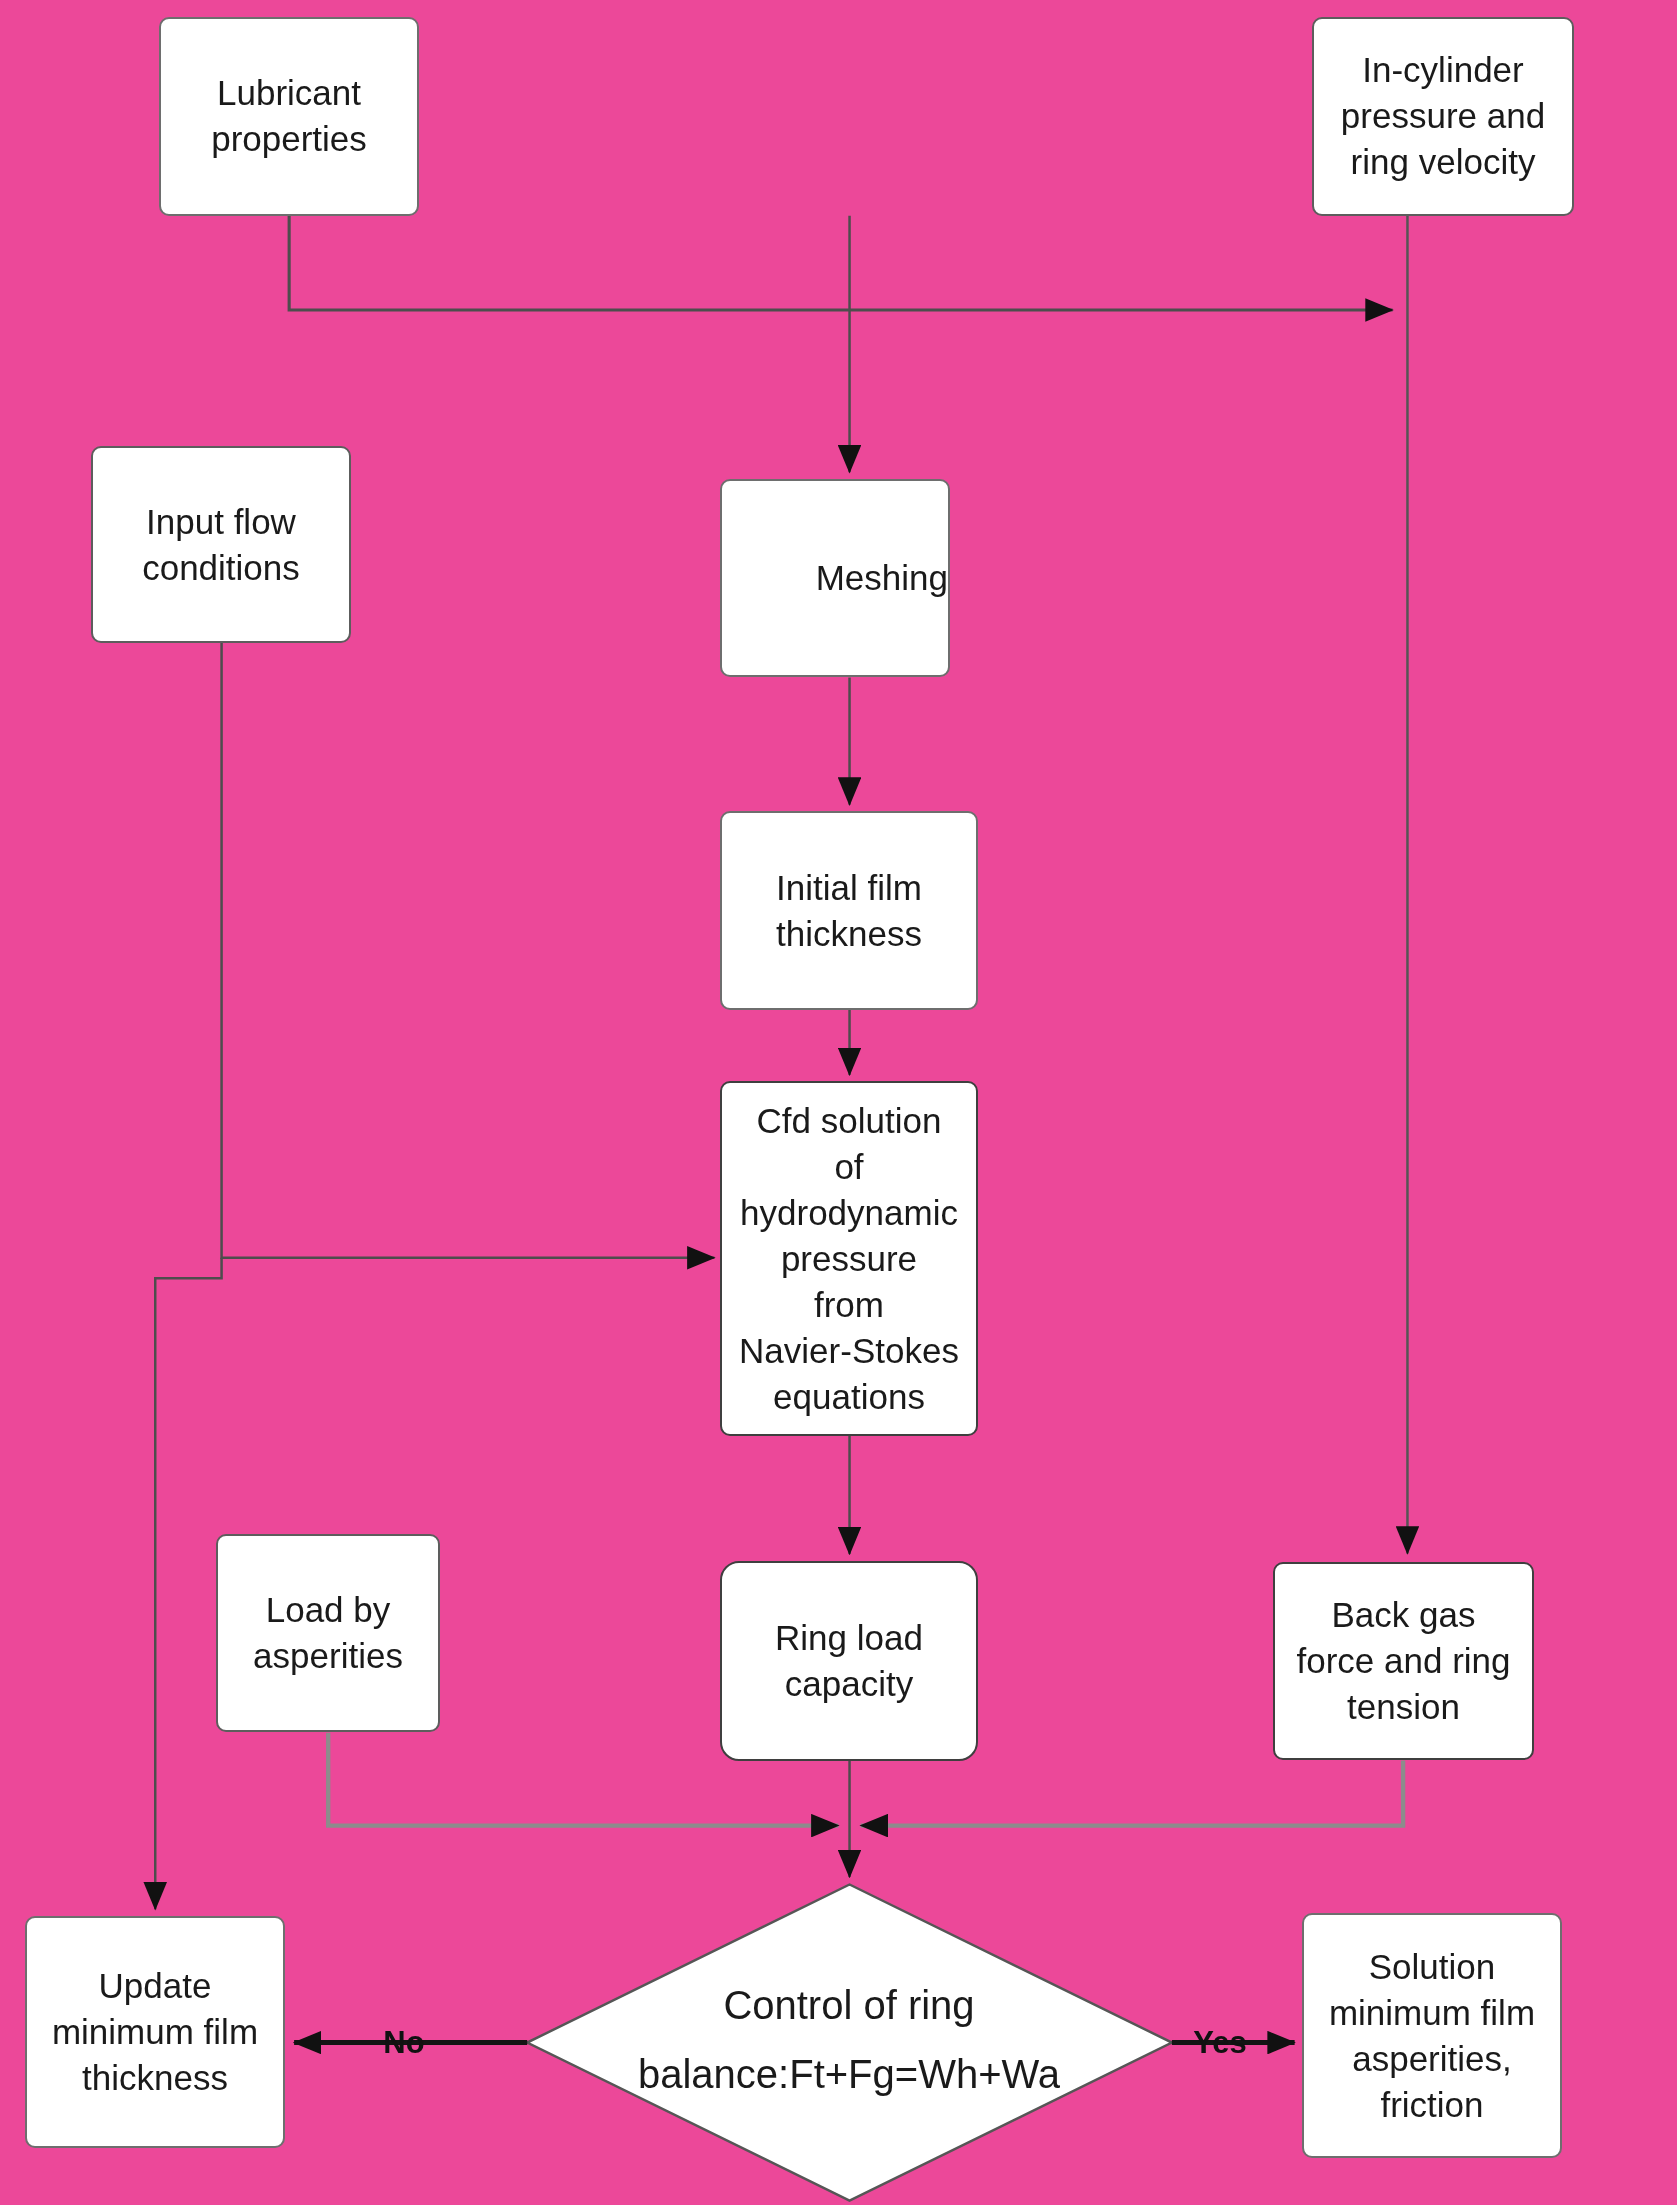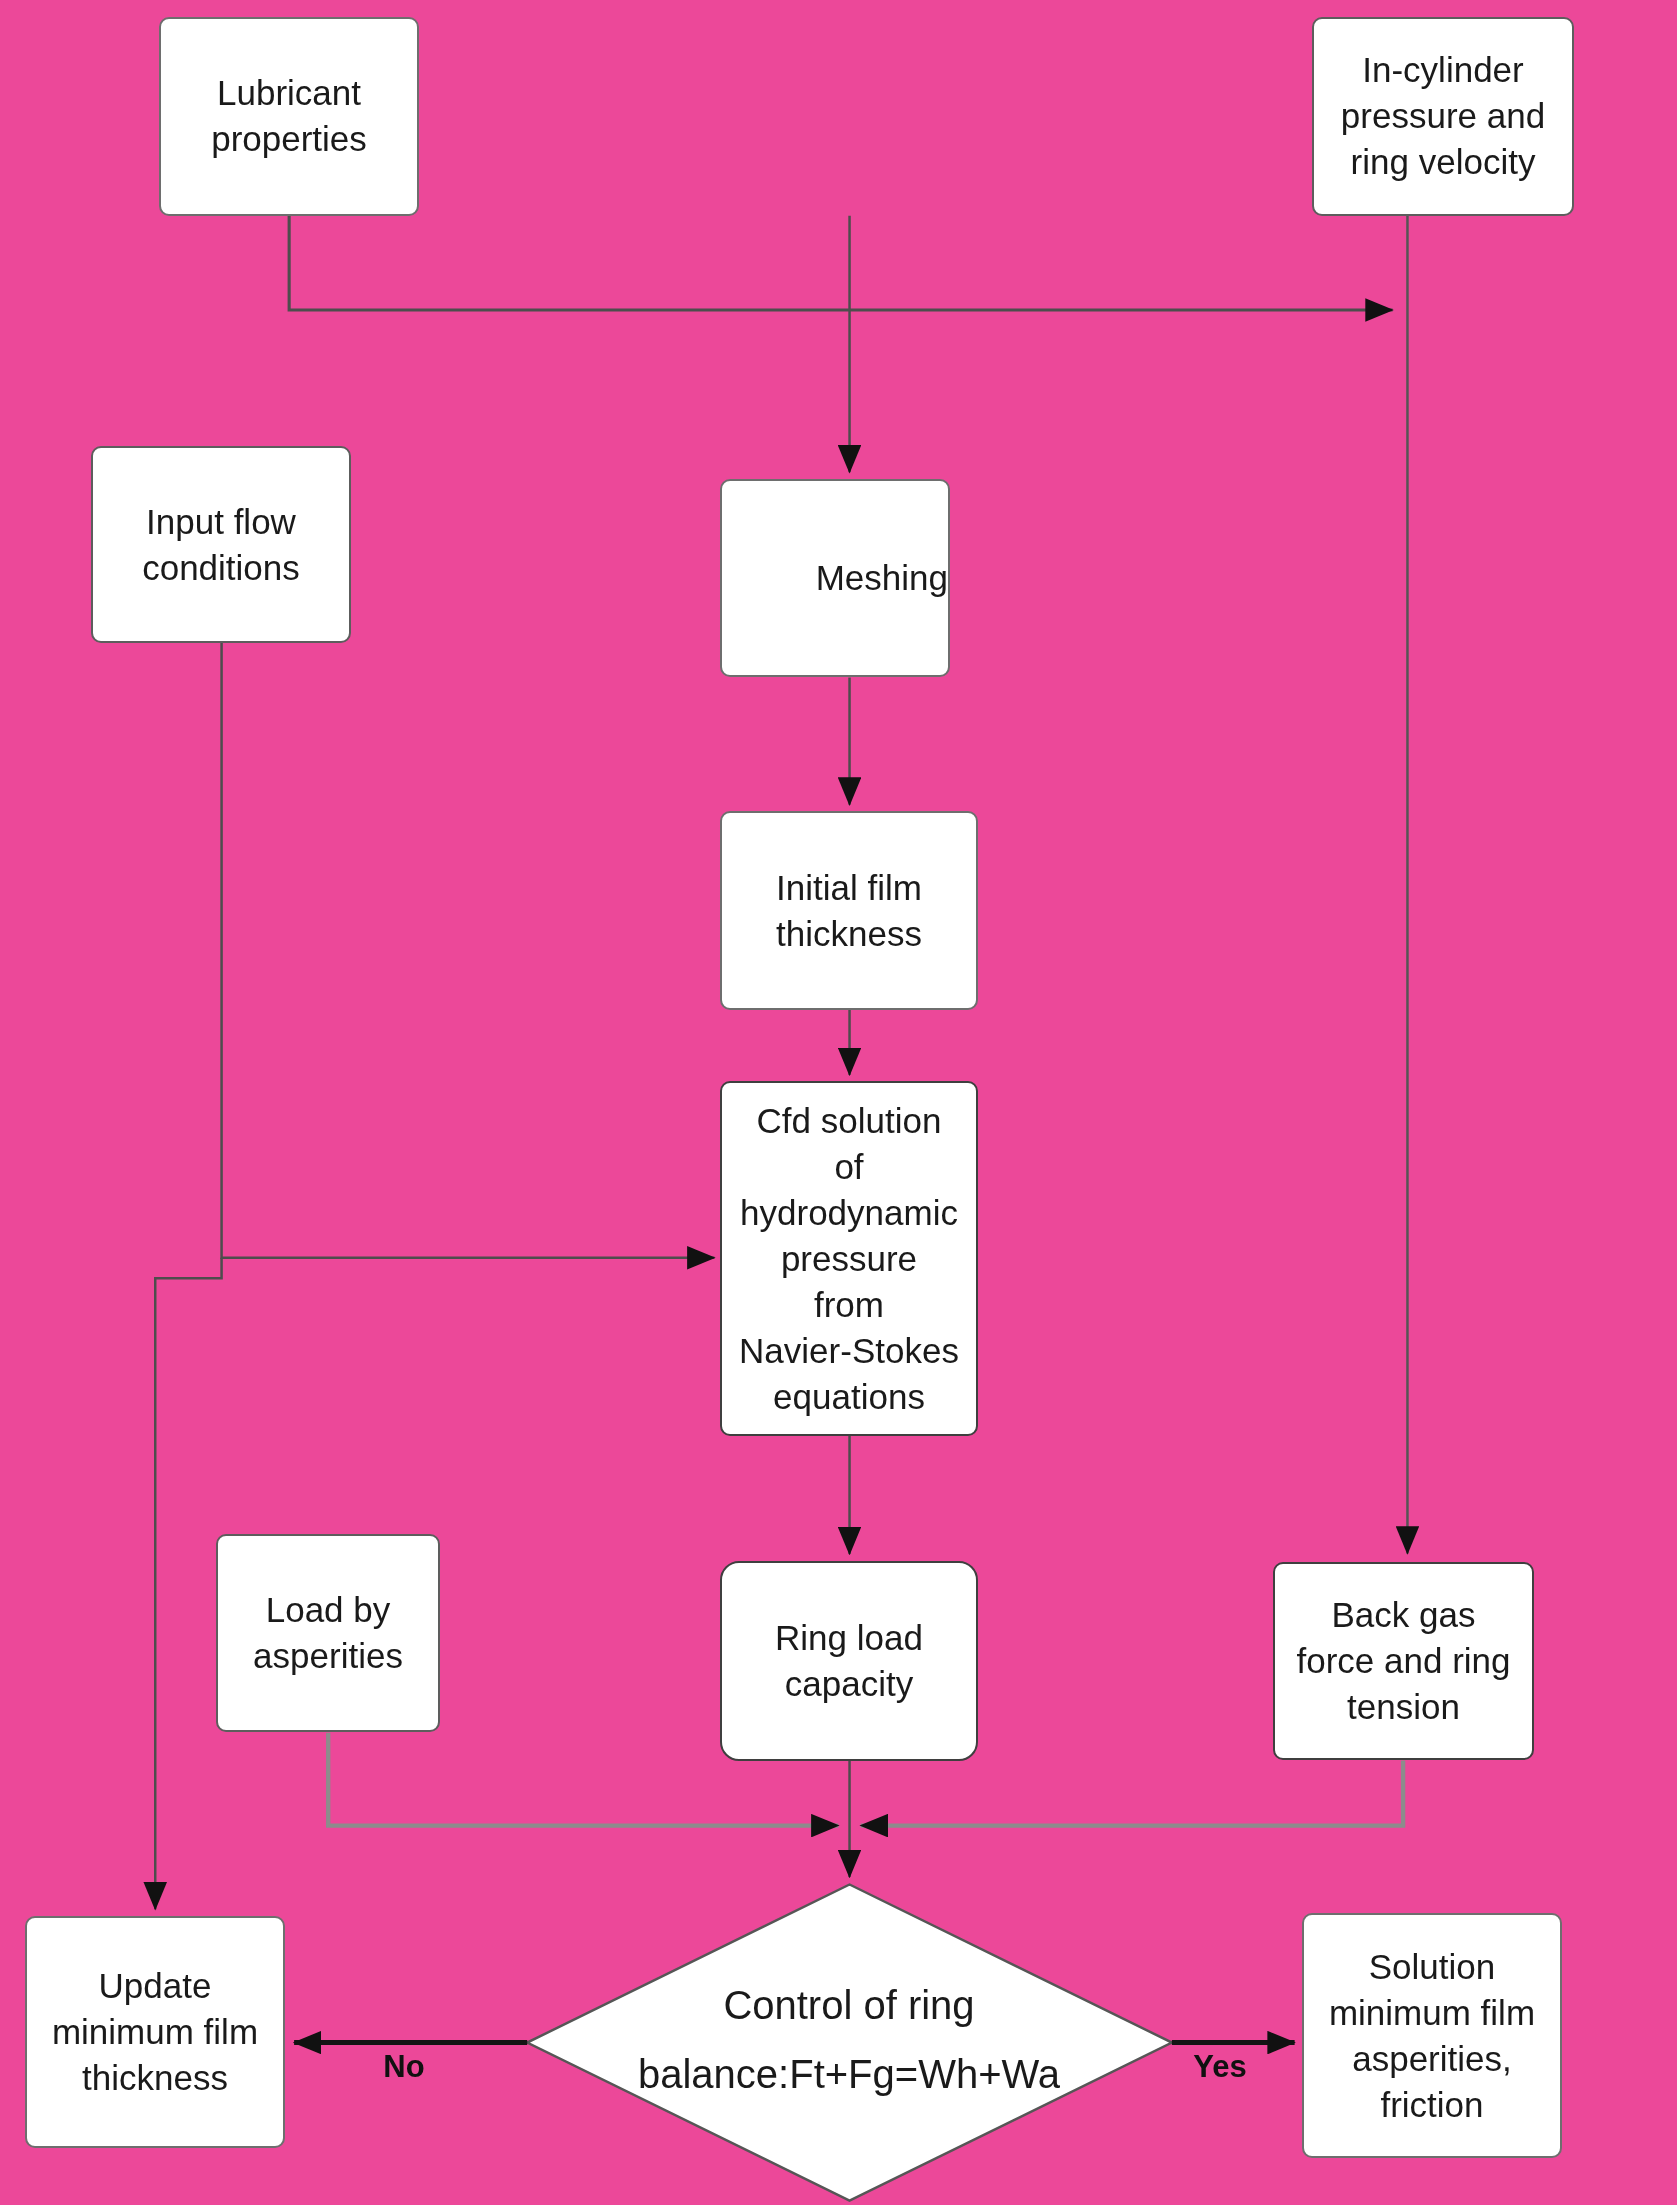--- a/index.html
+++ b/index.html
@@ -44,21 +44,20 @@
     display:flex;align-items:center;justify-content:center;
     text-align:center;color:#1a1a1a;
     font-size:40px;line-height:69px;white-space:pre-line;
     z-index:2;
   }
   .edge-label{
     position:absolute;
     transform:translate(-50%,-50%);
     font-size:31px;font-weight:700;color:#111111;
     z-index:3;
-    margin-top:24px;
   }
   #lbl-no {left:404px;  top:2043px;}
   #lbl-yes{left:1220px; top:2043px;}
 </style>
 </head>
 <body>
 
 <div id="canvas">
 
   <svg id="wires" viewBox="0 0 2706 3557" xmlns="http://www.w3.org/2000/svg">

